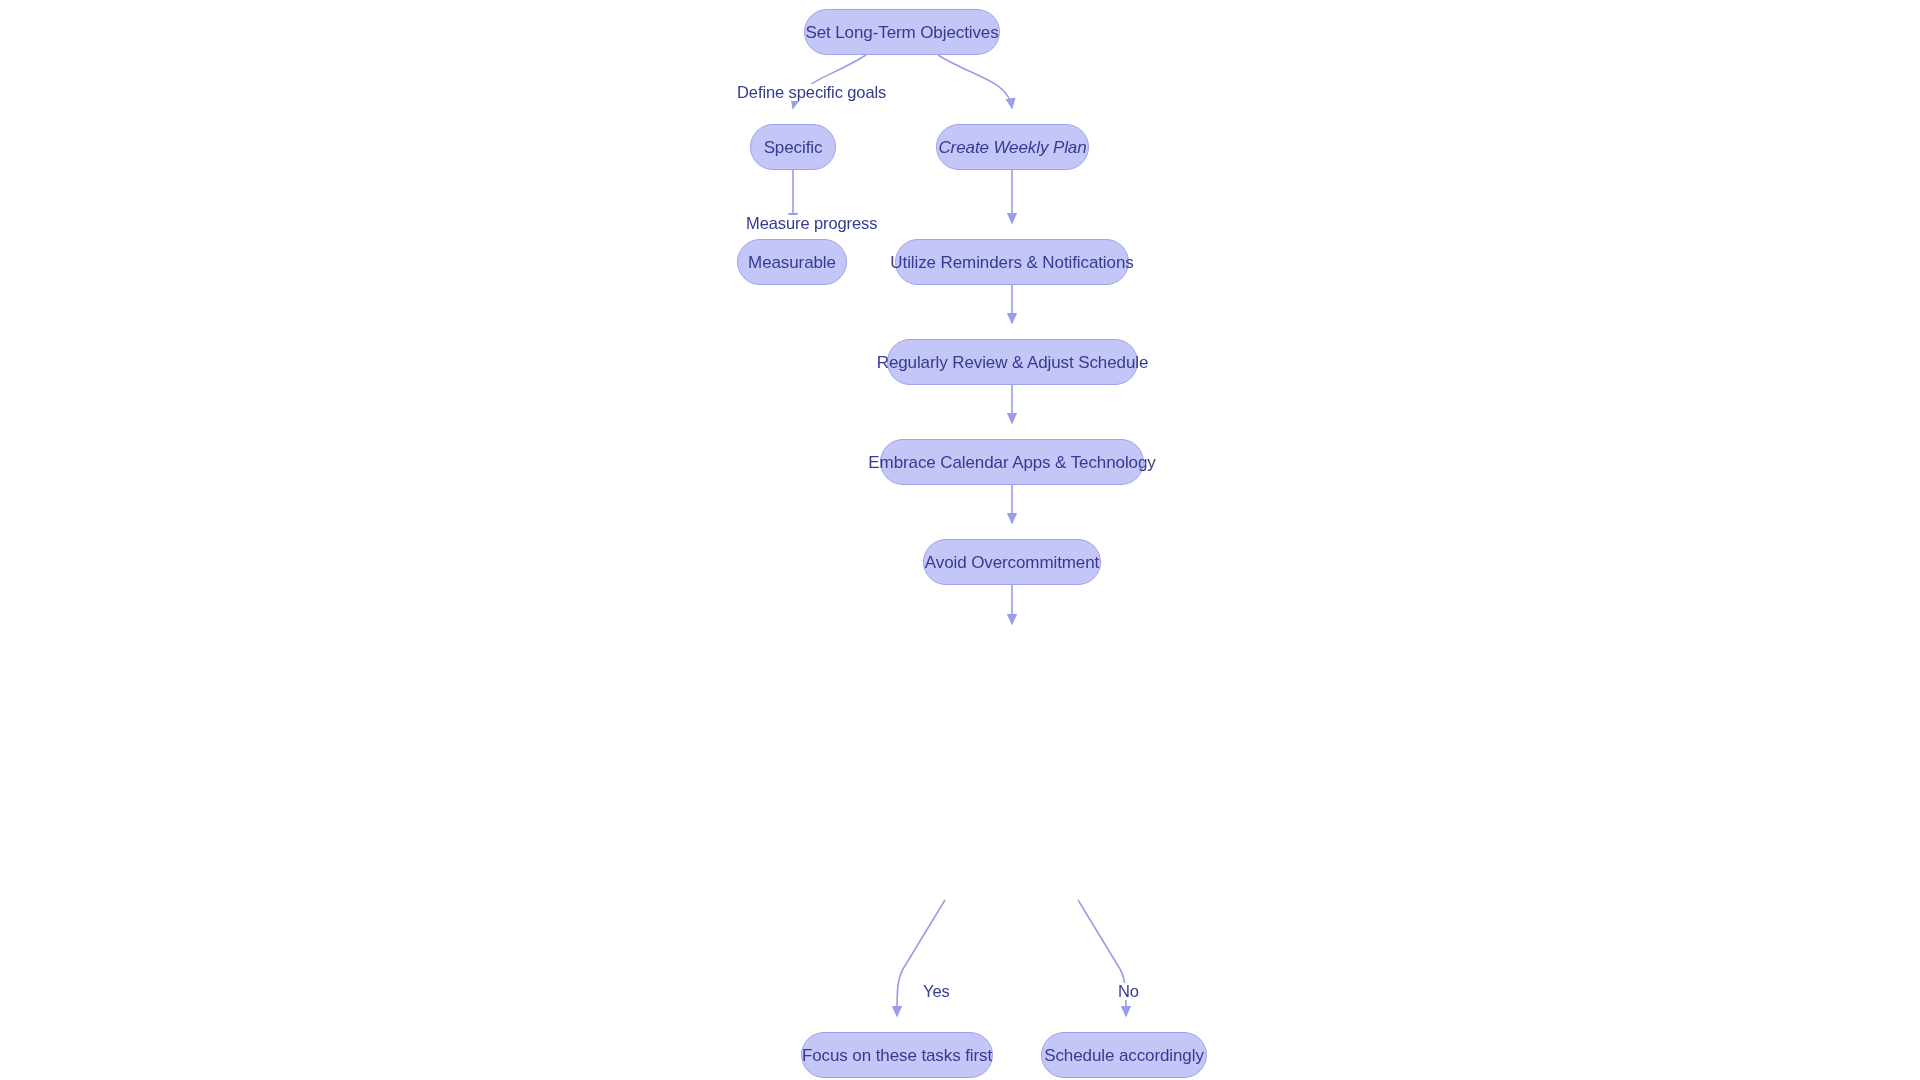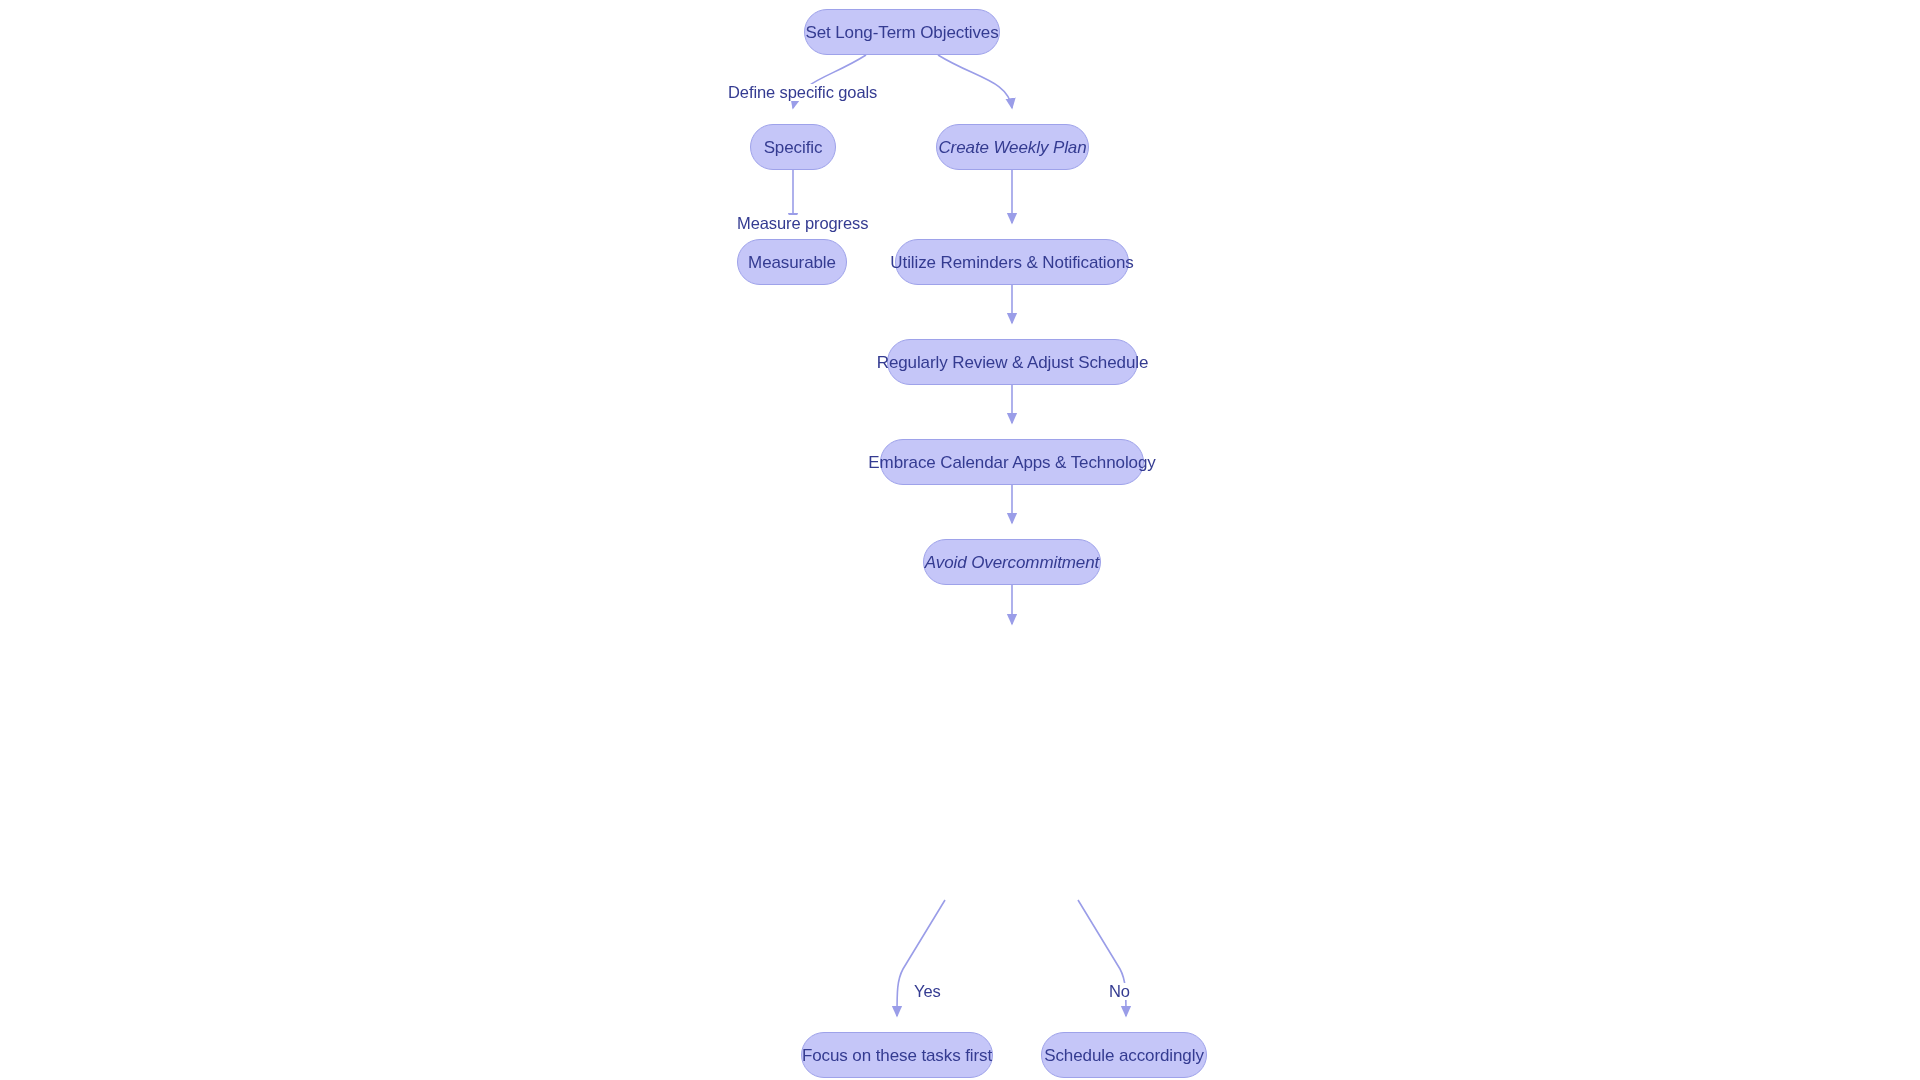--- a/index.html
+++ b/index.html
@@ -67,20 +67,21 @@
   }
   .edge-label {
     position: absolute;
     color: #343b91;
     font-size: 16.5px;
     letter-spacing: -0.1px;
     white-space: nowrap;
     background: #ffffff;
     padding: 0 2px;
     line-height: 1;
+    margin-left: 9px;
   }
 </style>
 </head>
 <body>
 
 <div id="flowchart-canvas">
 
   <svg id="edge-layer" viewBox="0 0 1920 1080" width="1920" height="1080">
     <defs>
       <marker id="arrowhead" markerWidth="9" markerHeight="9" refX="6.2" refY="3.6" orient="auto" markerUnits="strokeWidth">
@@ -130,21 +131,21 @@
   </div>
 
   <div class="node" style="left:880px; top:439px; width:264px; height:46px;">
     <span class="node-label">Embrace Calendar Apps &amp; Technology</span>
   </div>
 
   <div class="node" style="left:887px; top:339px; width:251px; height:46px;">
     <span class="node-label">Regularly Review &amp; Adjust Schedule</span>
   </div>
 
-  <div class="node" style="left:923px; top:539px; width:178px; height:46px;font-style:italic;">
+  <div class="node" style="left:923px; top:539px; width:178px; height:46px;">
     <span class="node-label">Avoid Overcommitment</span>
   </div>
 
 
   <div class="node" style="left:801px; top:1032px; width:192px; height:46px;">
     <span class="node-label">Focus on these tasks first</span>
   </div>
 
   <div class="node" style="left:1041px; top:1032px; width:166px; height:46px;">
     <span class="node-label">Schedule accordingly</span>

